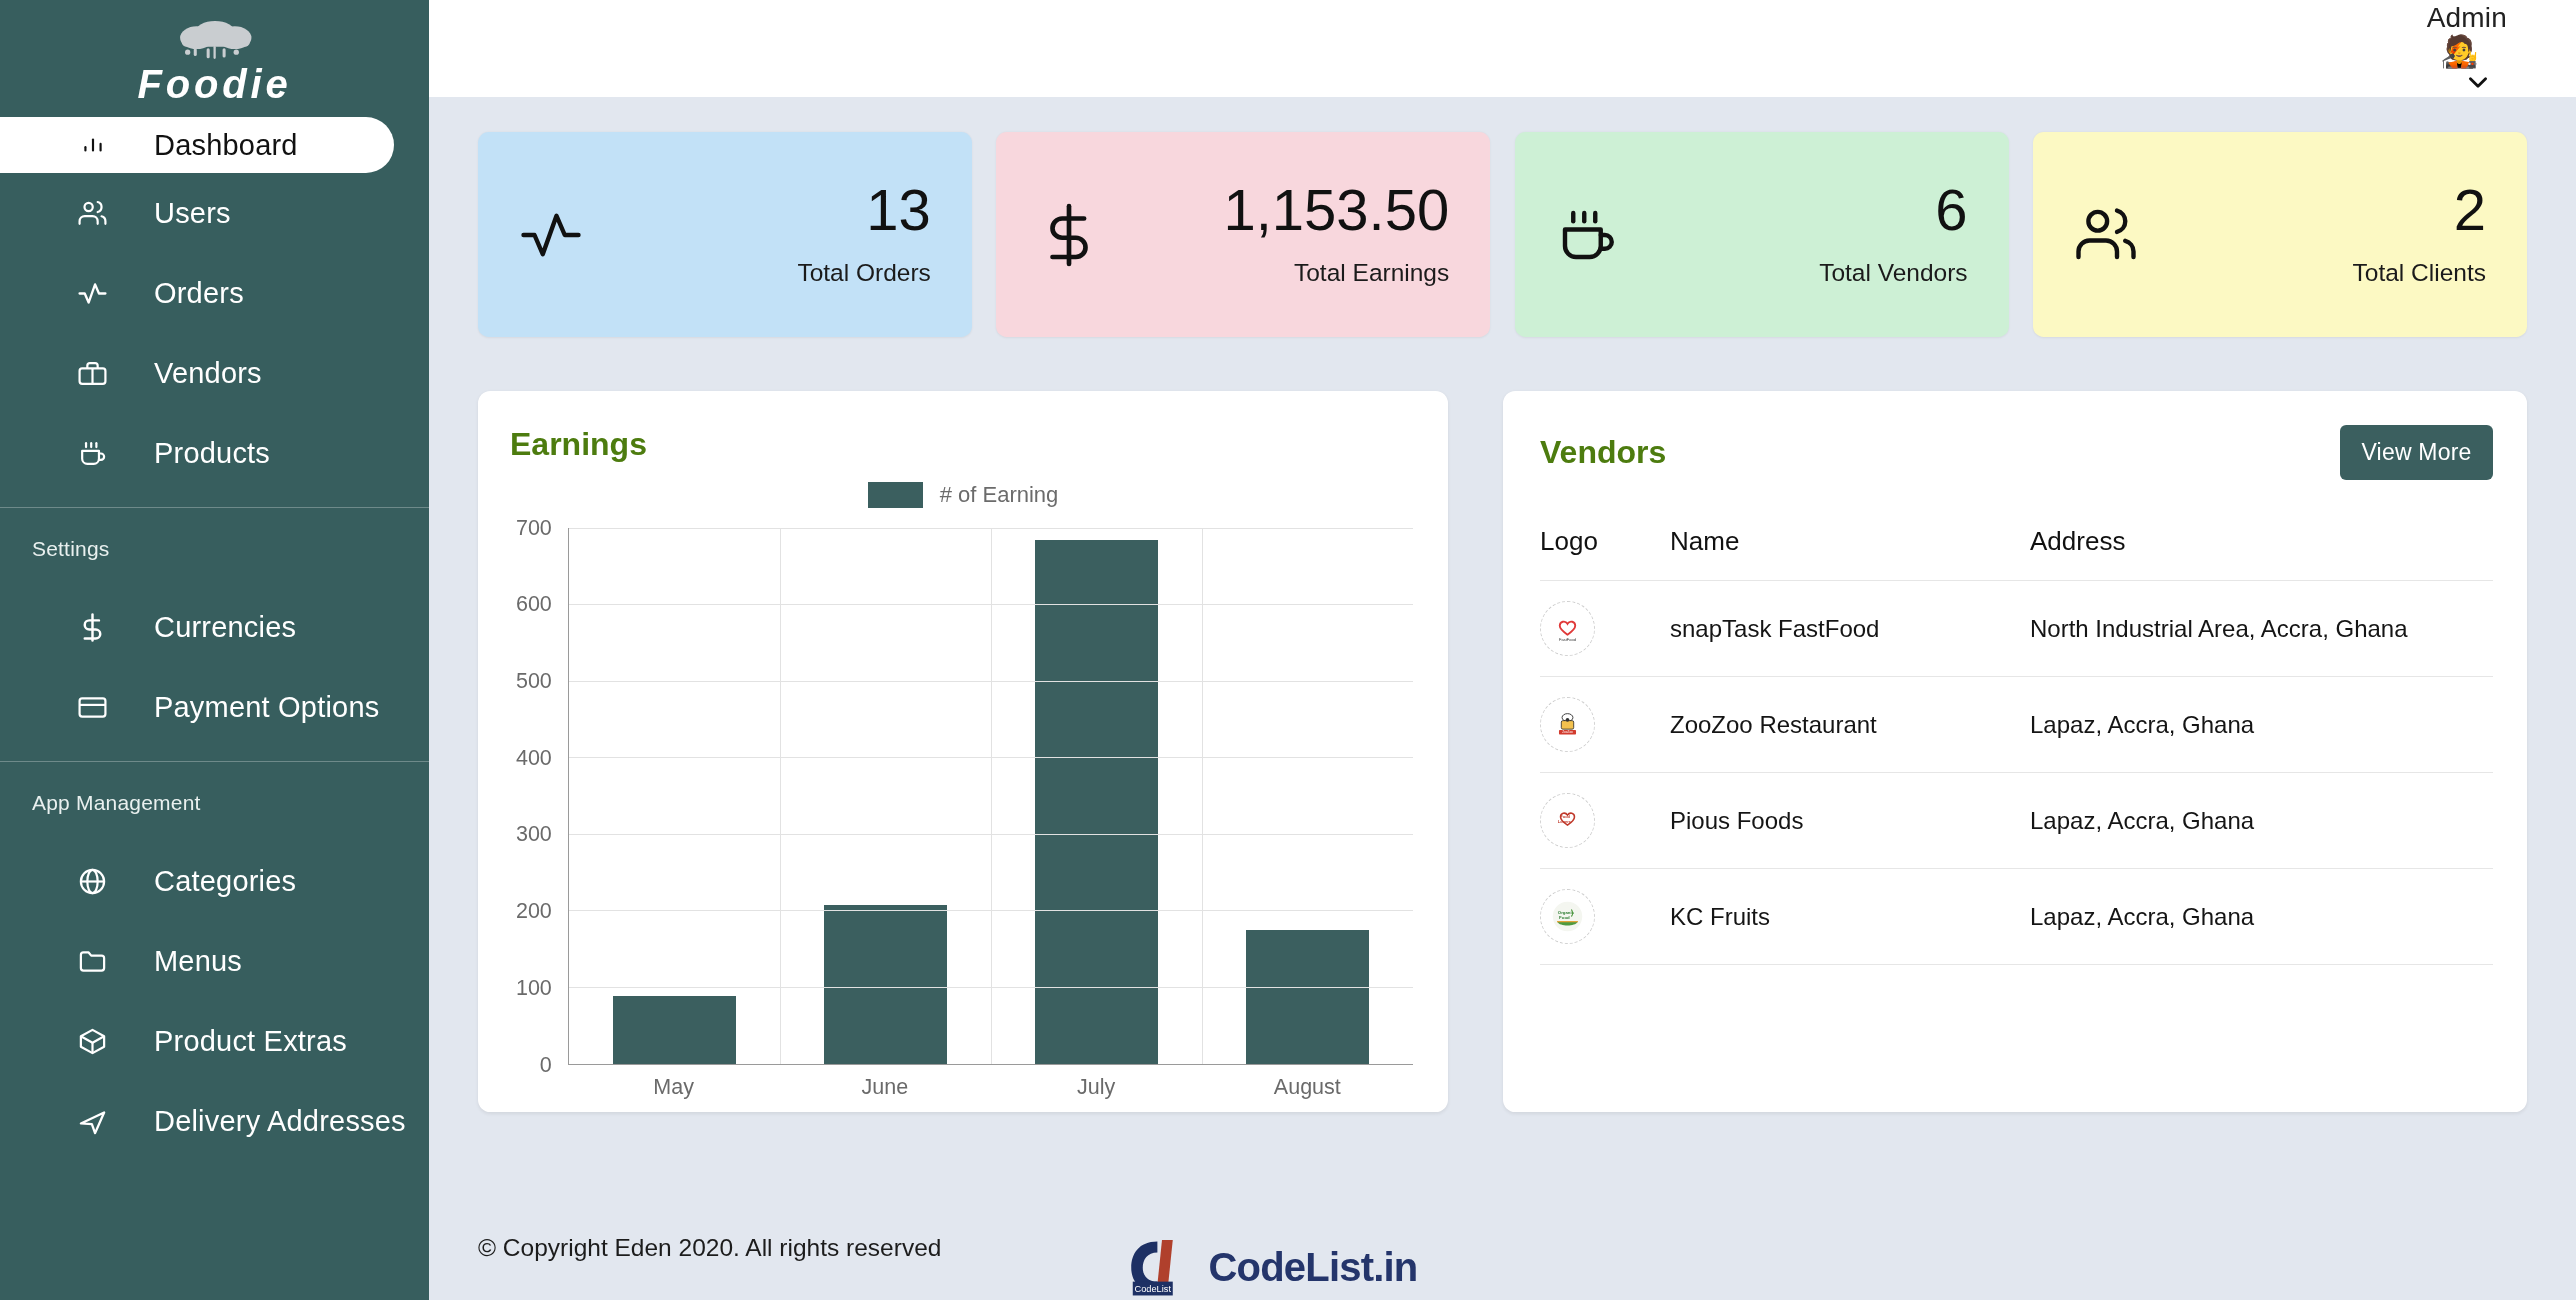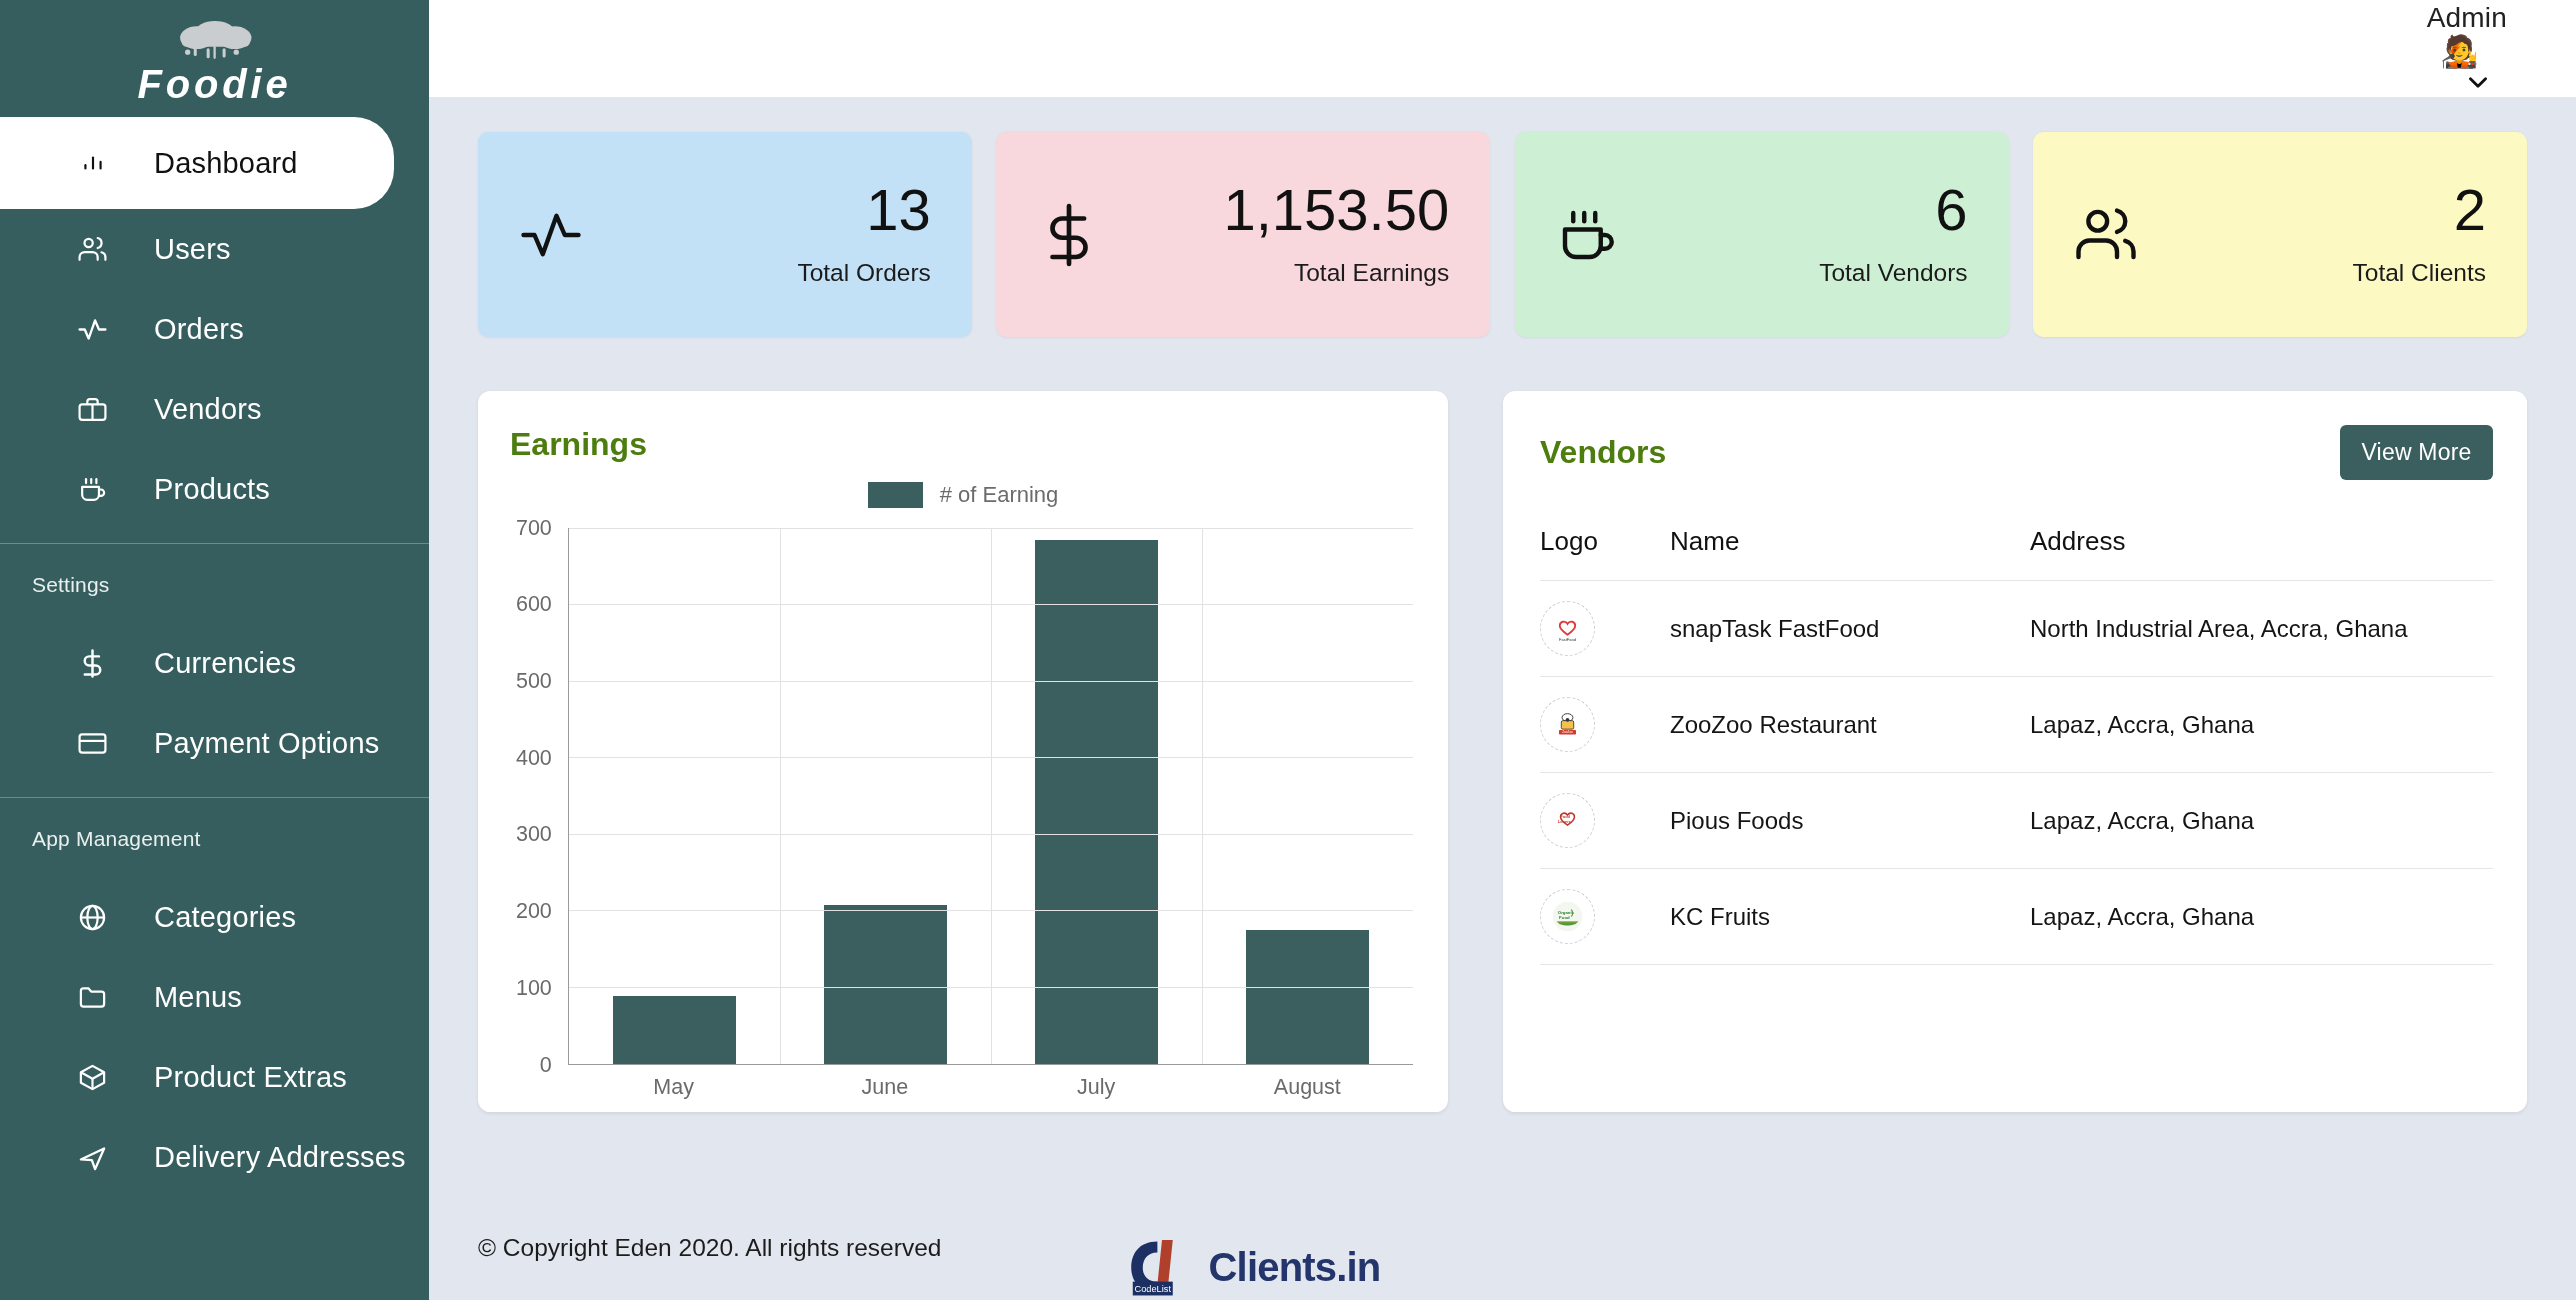--- a/index.html
+++ b/index.html
@@ -43,21 +43,21 @@
   .nav-item .ico {
     width: 35px; height: 35px; flex: 0 0 35px;
     display: flex; align-items: center; justify-content: center;
     margin-right: 44px;
   }
   .nav-item .lbl { font-size: 29px; letter-spacing: 0.2px; white-space: nowrap; }
   .nav-item.active {
     background: #ffffff; color: #111;
     border-radius: 0 40px 40px 0;
     margin-right: 35px;
-    height: 92px;
+    height: 56px;
   }
   .nav-item.active .lbl { color: #111; font-weight: 400; }
 
   .nav-section {
     border-top: 0.8px solid rgba(255,255,255,.28);
     margin-top: 14px;
     padding-top: 29px;
   }
   .section-title {
     font-size: 21px; color: #e9f0ef;
@@ -546,20 +546,20 @@
         <div class="copyright">© Copyright Eden 2020. All rights reserved</div>
         <div class="codelist">
           <span class="cl-mark">
             <svg viewBox="0 0 104 78" width="80" height="60">
               <path d="M46 6 C22 6 12 22 12 40 C12 58 24 72 46 72 L46 58 C33 58 27 50 27 40 C27 29 33 20 46 20 Z" fill="#1d3064"></path>
               <polygon points="52,4 66,4 60,62 46,62" fill="#b0402c"></polygon>
               <rect x="14" y="58" width="52" height="18" fill="#1d3064"></rect>
               <text x="40" y="72" font-size="12" fill="#ffffff" font-family="Liberation Sans, sans-serif" text-anchor="middle">CodeList</text>
             </svg>
           </span>
-          <span class="cl-text">Clients.in</span>
+          <span class="cl-text">CodeList.in</span>
         </div>
       </div>
 
     </div>
   </section>
 </div>
 
 
 </body></html>

